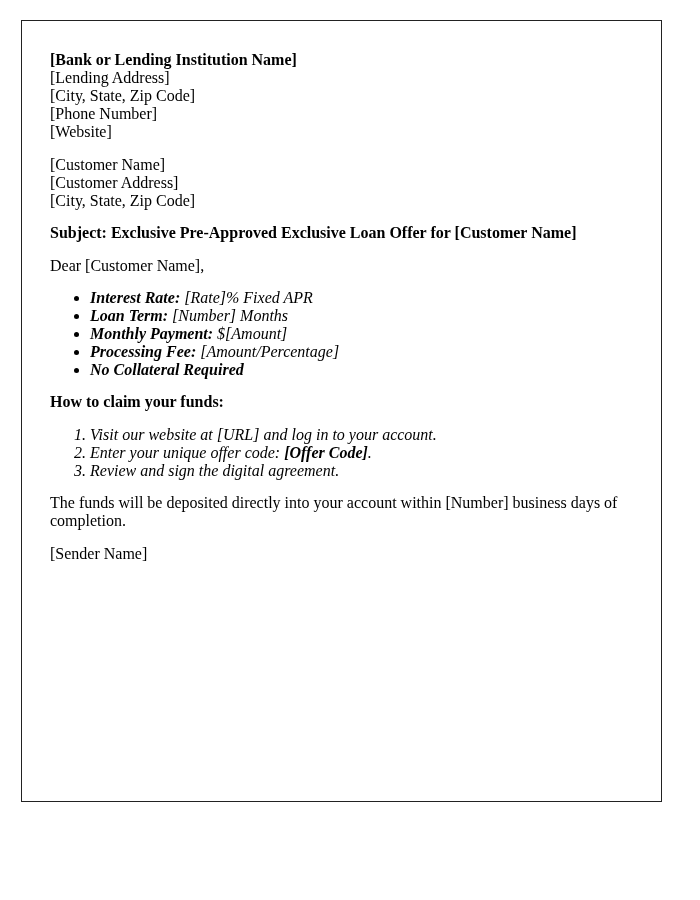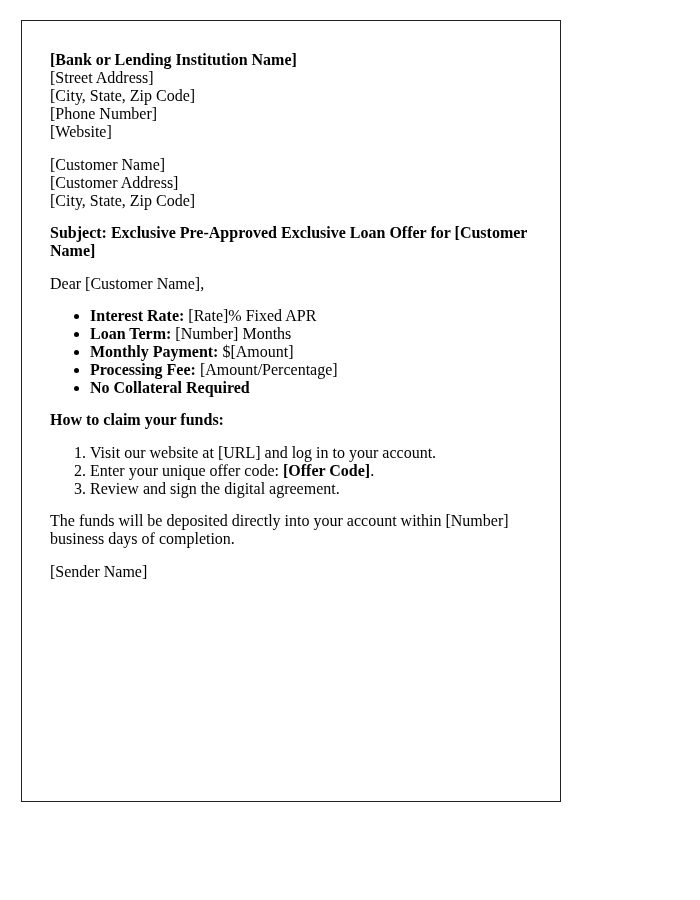--- a/index.html
+++ b/index.html
@@ -12,50 +12,51 @@
     background: #ffffff;
     position: relative;
     font-family: "Liberation Serif", "DejaVu Serif", serif;
     font-size: 16px;
     color: #000000;
   }
   .letter {
     position: absolute;
     left: 21px;
     top: 20px;
-    width: 540px;
+    width: 641px;
     height: 782px;
     box-sizing: border-box;
     border: 1px solid #222222;
     background: #ffffff;
     padding: 16px 28px 0 28px;
     overflow: hidden;
     line-height: normal;
   }
   .letter p {
     margin: 0.9em 0;
   }
   .letter ul, .letter ol {
     margin: 0.9em 0;
     padding-left: 40px;
+    font-style: italic;
   }
   .letter li {
     margin: 0;
   }
   b, strong {
     font-weight: bold;
   }
 </style>
 </head>
 <body>
 
 <div class="letter">
 
   <p><strong>[Bank or Lending Institution Name]</strong><br>
-    <span>[Street Address]</span><br>
+    <span>[Lending Address]</span><br>
     <span>[City, State, Zip Code]</span><br>
     <span>[Phone Number]</span><br>
     <span>[Website]</span>
   </p>
 
 
   <p><span>[Customer Name]</span><br>
     <span>[Customer Address]</span><br>
     <span>[City, State, Zip Code]</span>
   </p>

